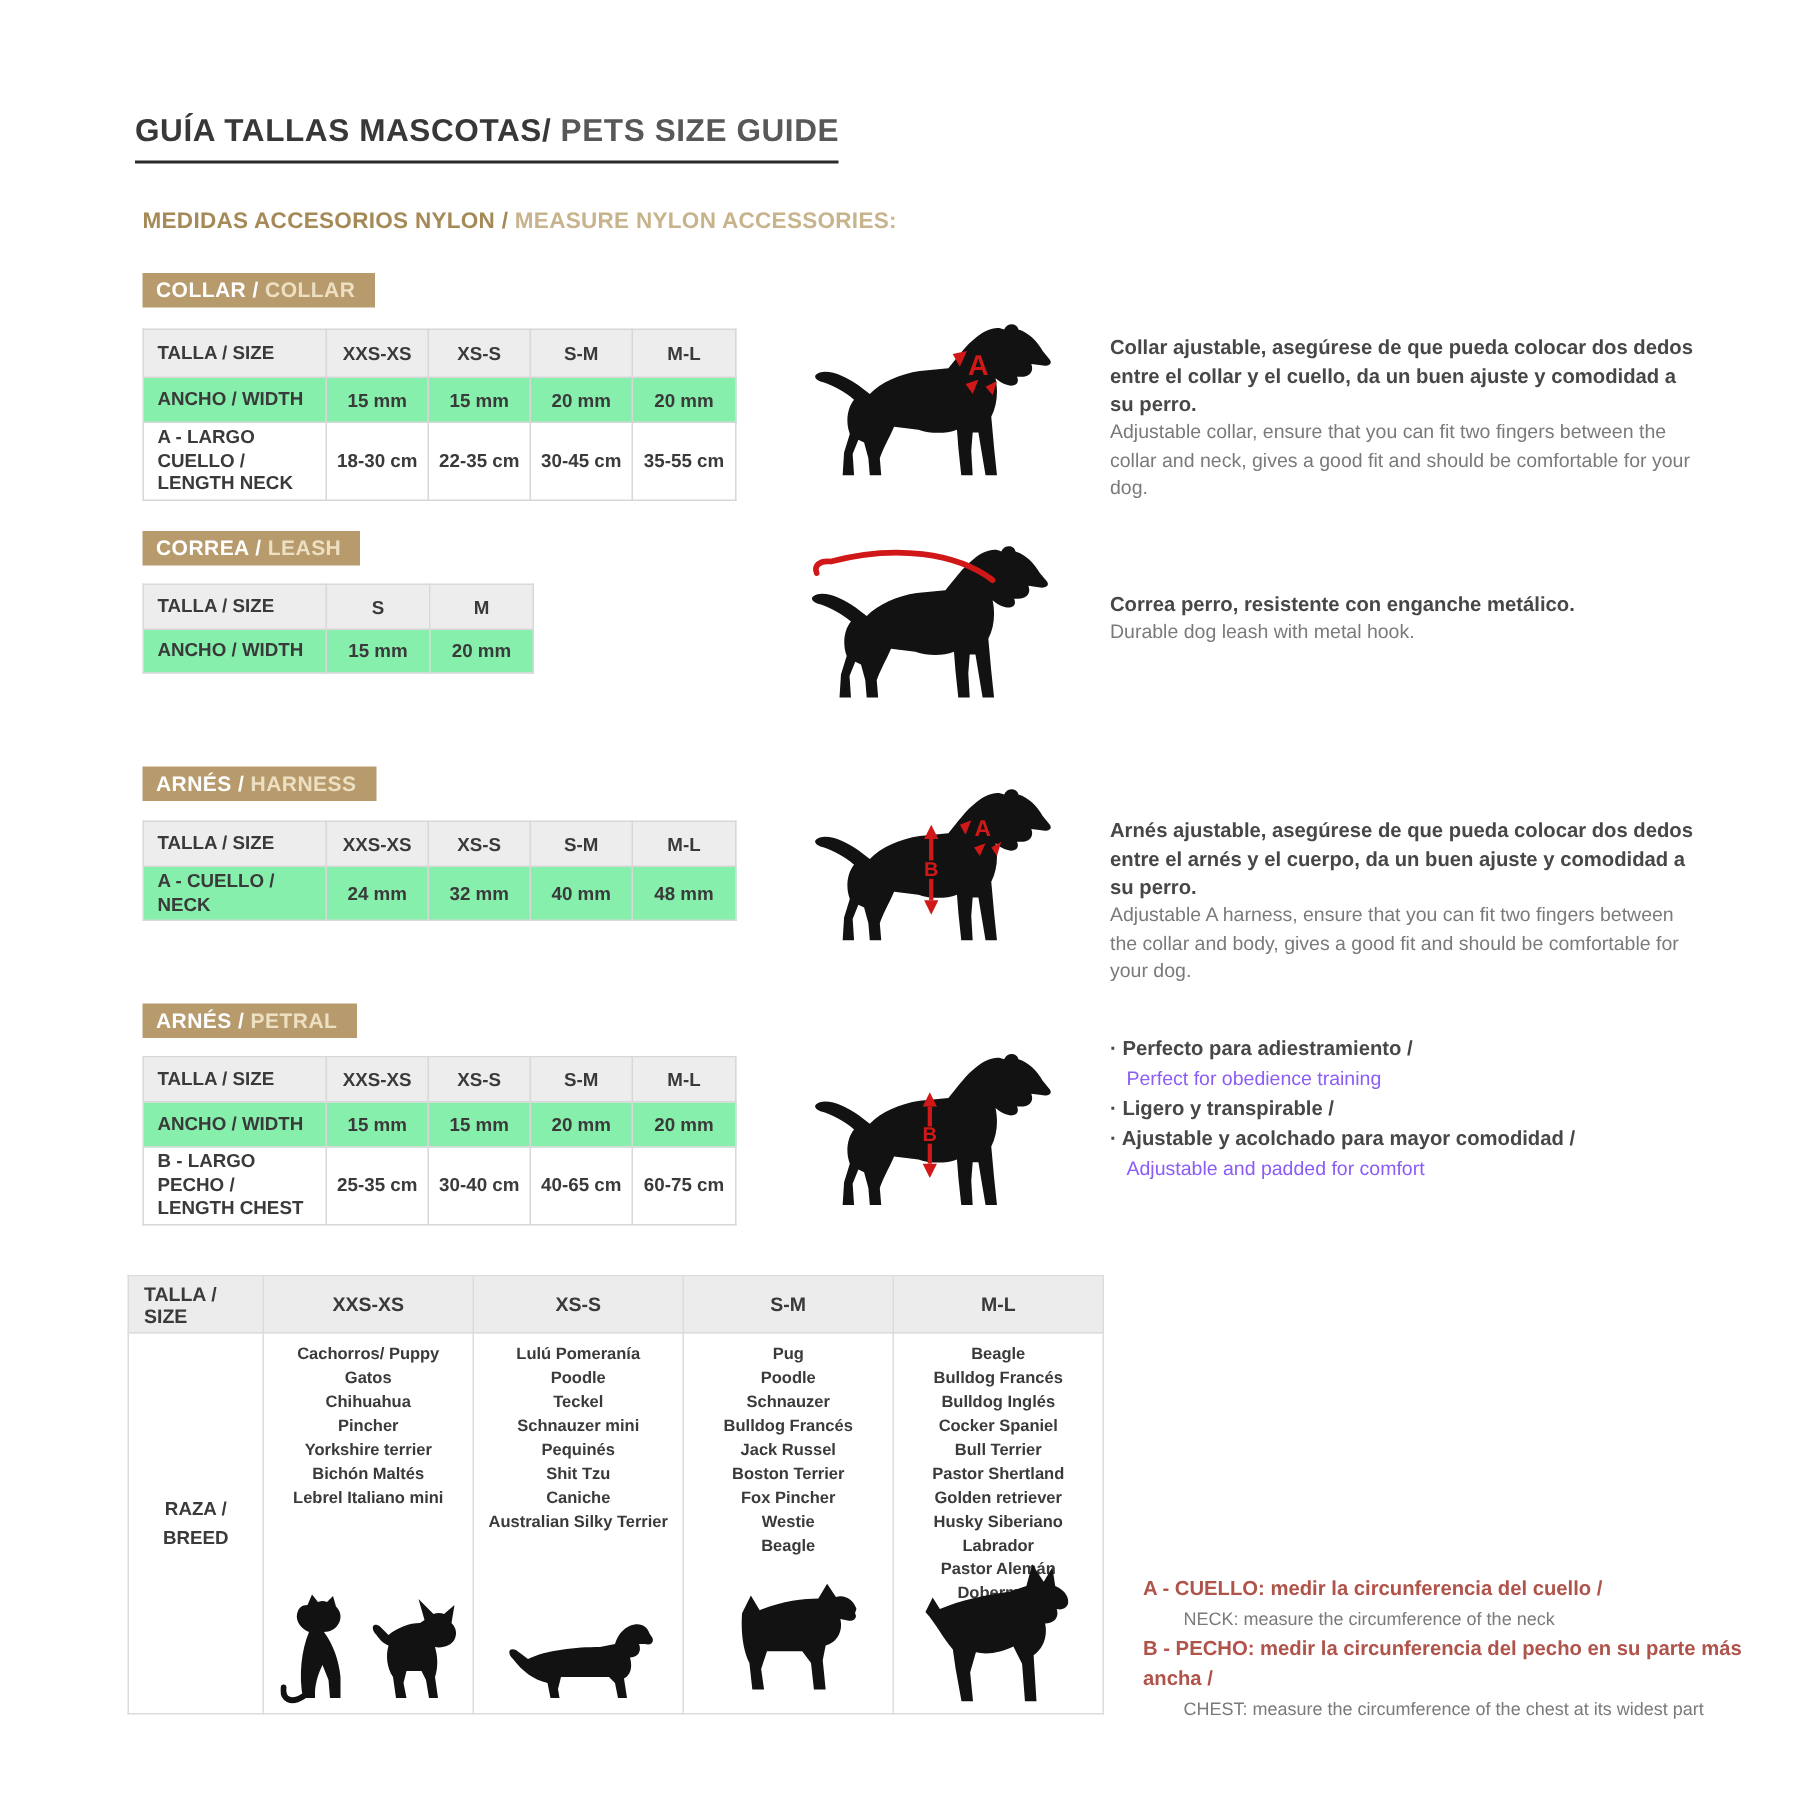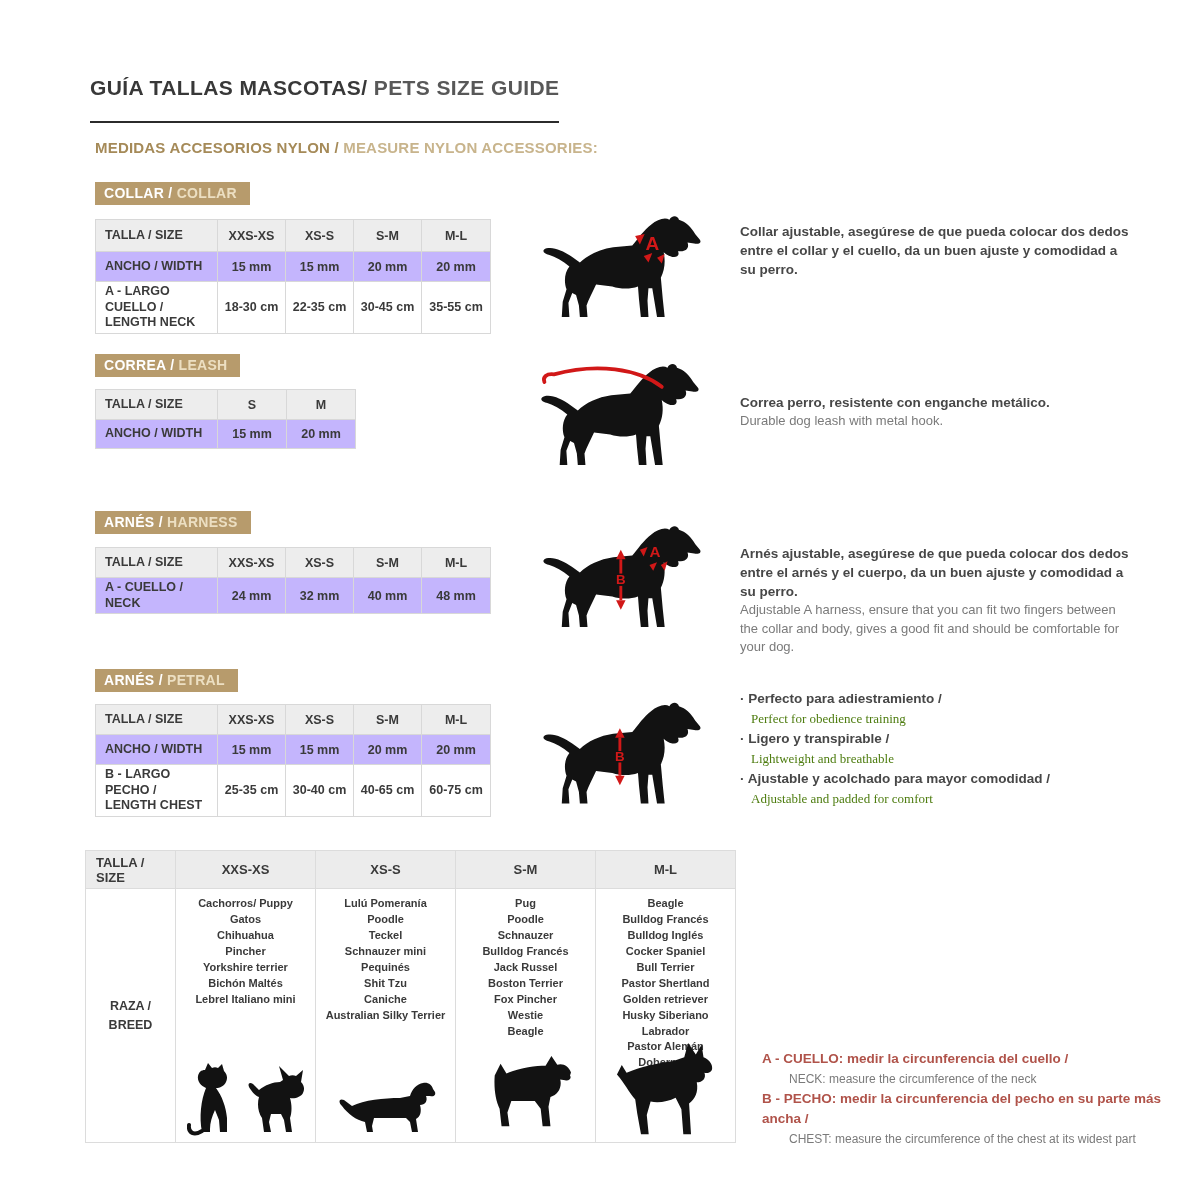--- a/index.html
+++ b/index.html
@@ -1,48 +1,48 @@
 <!DOCTYPE html>
 <html><head>
 <meta charset="utf-8">
 <style>
   html,body{margin:0;padding:0;background:#fff;}
   .page{position:relative;width:1200px;height:1200px;background:#ffffff;
         font-family:"Liberation Sans",sans-serif;color:#3c3c3c;overflow:hidden;}
 
   
   .title{position:absolute;left:90px;top:76px;font-size:21px;font-weight:bold;
-         letter-spacing:.4px;border-bottom:2px solid #2b2b2b;padding-bottom:21px;display:inline-block;}
+         letter-spacing:.4px;border-bottom:2px solid #2b2b2b;padding-bottom:7px;display:inline-block;}
   .title .es{color:#383838;}
   .title .en{color:#585858;}
   .subtitle{position:absolute;left:95px;top:139px;font-size:15px;font-weight:bold;letter-spacing:.2px;}
   .subtitle .es{color:#a58a58;}
   .subtitle .en{color:#c8b48c;}
 
   
   .badge{position:absolute;background:#b79b6c;color:#fff;font-weight:bold;font-size:14px;
          padding:3px 13px 4px 9px;letter-spacing:.3px;}
   .badge .en{color:#ecdfc2;}
 
   
   .sizes-table{position:absolute;border-collapse:collapse;table-layout:fixed;}
   .sizes-table td{border:1px solid #d8d8d8;font-size:12.5px;font-weight:bold;text-align:center;
                   padding:2px 4px;color:#3a3a3a;}
   .sizes-table td.lbl{text-align:left;padding-left:9px;white-space:pre-line;line-height:1.25;}
   .sizes-table tr.hdr td{background:#ededed;}
-  .sizes-table tr.shade td{background:#c4b5fd;}
+  .sizes-table tr.shade td{background:#86efac;}
 
   
   .desc{position:absolute;width:390px;font-size:13.5px;line-height:1.42;}
   .desc .es{font-weight:bold;color:#474747;}
   .desc .en{color:#7a7a7a;font-size:13px;}
   .bullets{position:absolute;width:395px;font-size:13.5px;line-height:1.5;}
   .bullets .es{font-weight:bold;color:#474747;}
   .bullets .es::before{content:"· ";}
-  .bullets .en{color:#4d7c0f;font-size:13px;padding-left:11px;font-family:Liberation Serif, serif;}
+  .bullets .en{color:#8b5cf6;font-size:13px;padding-left:11px;}
 
   
   .notes{position:absolute;left:762px;top:1049px;width:410px;font-size:13.5px;line-height:1.55;}
   .notes .es{font-weight:bold;color:#b0534a;}
   .notes .en{color:#7a7a7a;font-size:12px;padding-left:27px;}
 
   
   .breed-table{position:absolute;left:85px;top:850px;border-collapse:collapse;table-layout:fixed;}
   .breed-table td{border:1px solid #dcdcdc;vertical-align:top;}
   .breed-table tr.hdr td{background:#ececec;font-weight:bold;font-size:13px;text-align:center;
@@ -126,20 +126,21 @@
       <g fill="#d11818">
         <polygon points="103,24 113,22 108,33"></polygon>
         <polygon points="112,45 121,42 117,52"></polygon>
         <polygon points="126,47 134,43 131,53"></polygon>
         <text x="121" y="39" font-size="20" font-weight="bold" text-anchor="middle">A</text>
       </g>
     </svg>
   </div>
   <div class="desc" style="left:740px;top:222px;">
     <div class="es">Collar ajustable, asegúrese de que pueda colocar dos dedos entre el collar y el cuello, da un buen ajuste y comodidad a su perro.</div>
+    <div class="en">Adjustable collar, ensure that you can fit two fingers between the collar and neck, gives a good fit and should be comfortable for your dog.</div>
   </div>
 
   <div class="badge" style="left:95px;top:354px;">
     <span>CORREA / </span><span class="en">LEASH</span>
   </div>
   <table class="sizes-table" style="left:95px;top:389px;width:260px;">
     <colgroup>
         <col style="width:122px">
         <col style="width:69px">
         <col style="width:69px">
@@ -262,21 +263,20 @@
         <rect x="85.5" y="66" width="3" height="14"></rect>
         <polygon points="82,80 92,80 87,90"></polygon>
         <text x="87" y="64" font-size="14" font-weight="bold" text-anchor="middle">B</text>
       </g>
     </svg>
   </div>
   <div class="bullets" style="left:740px;top:689px;">
     <div class="es">Perfecto para adiestramiento /</div>
     <div class="en">Perfect for obedience training</div>
     <div class="es">Ligero y transpirable /</div>
-    <div class="en">Lightweight and breathable</div>
     <div class="es">Ajustable y acolchado para mayor comodidad /</div>
     <div class="en">Adjustable and padded for comfort</div>
   </div>
 
   <table class="breed-table" style="width:650px;">
     <colgroup>
         <col style="width:90px">
         <col style="width:140px">
         <col style="width:140px">
         <col style="width:140px">

